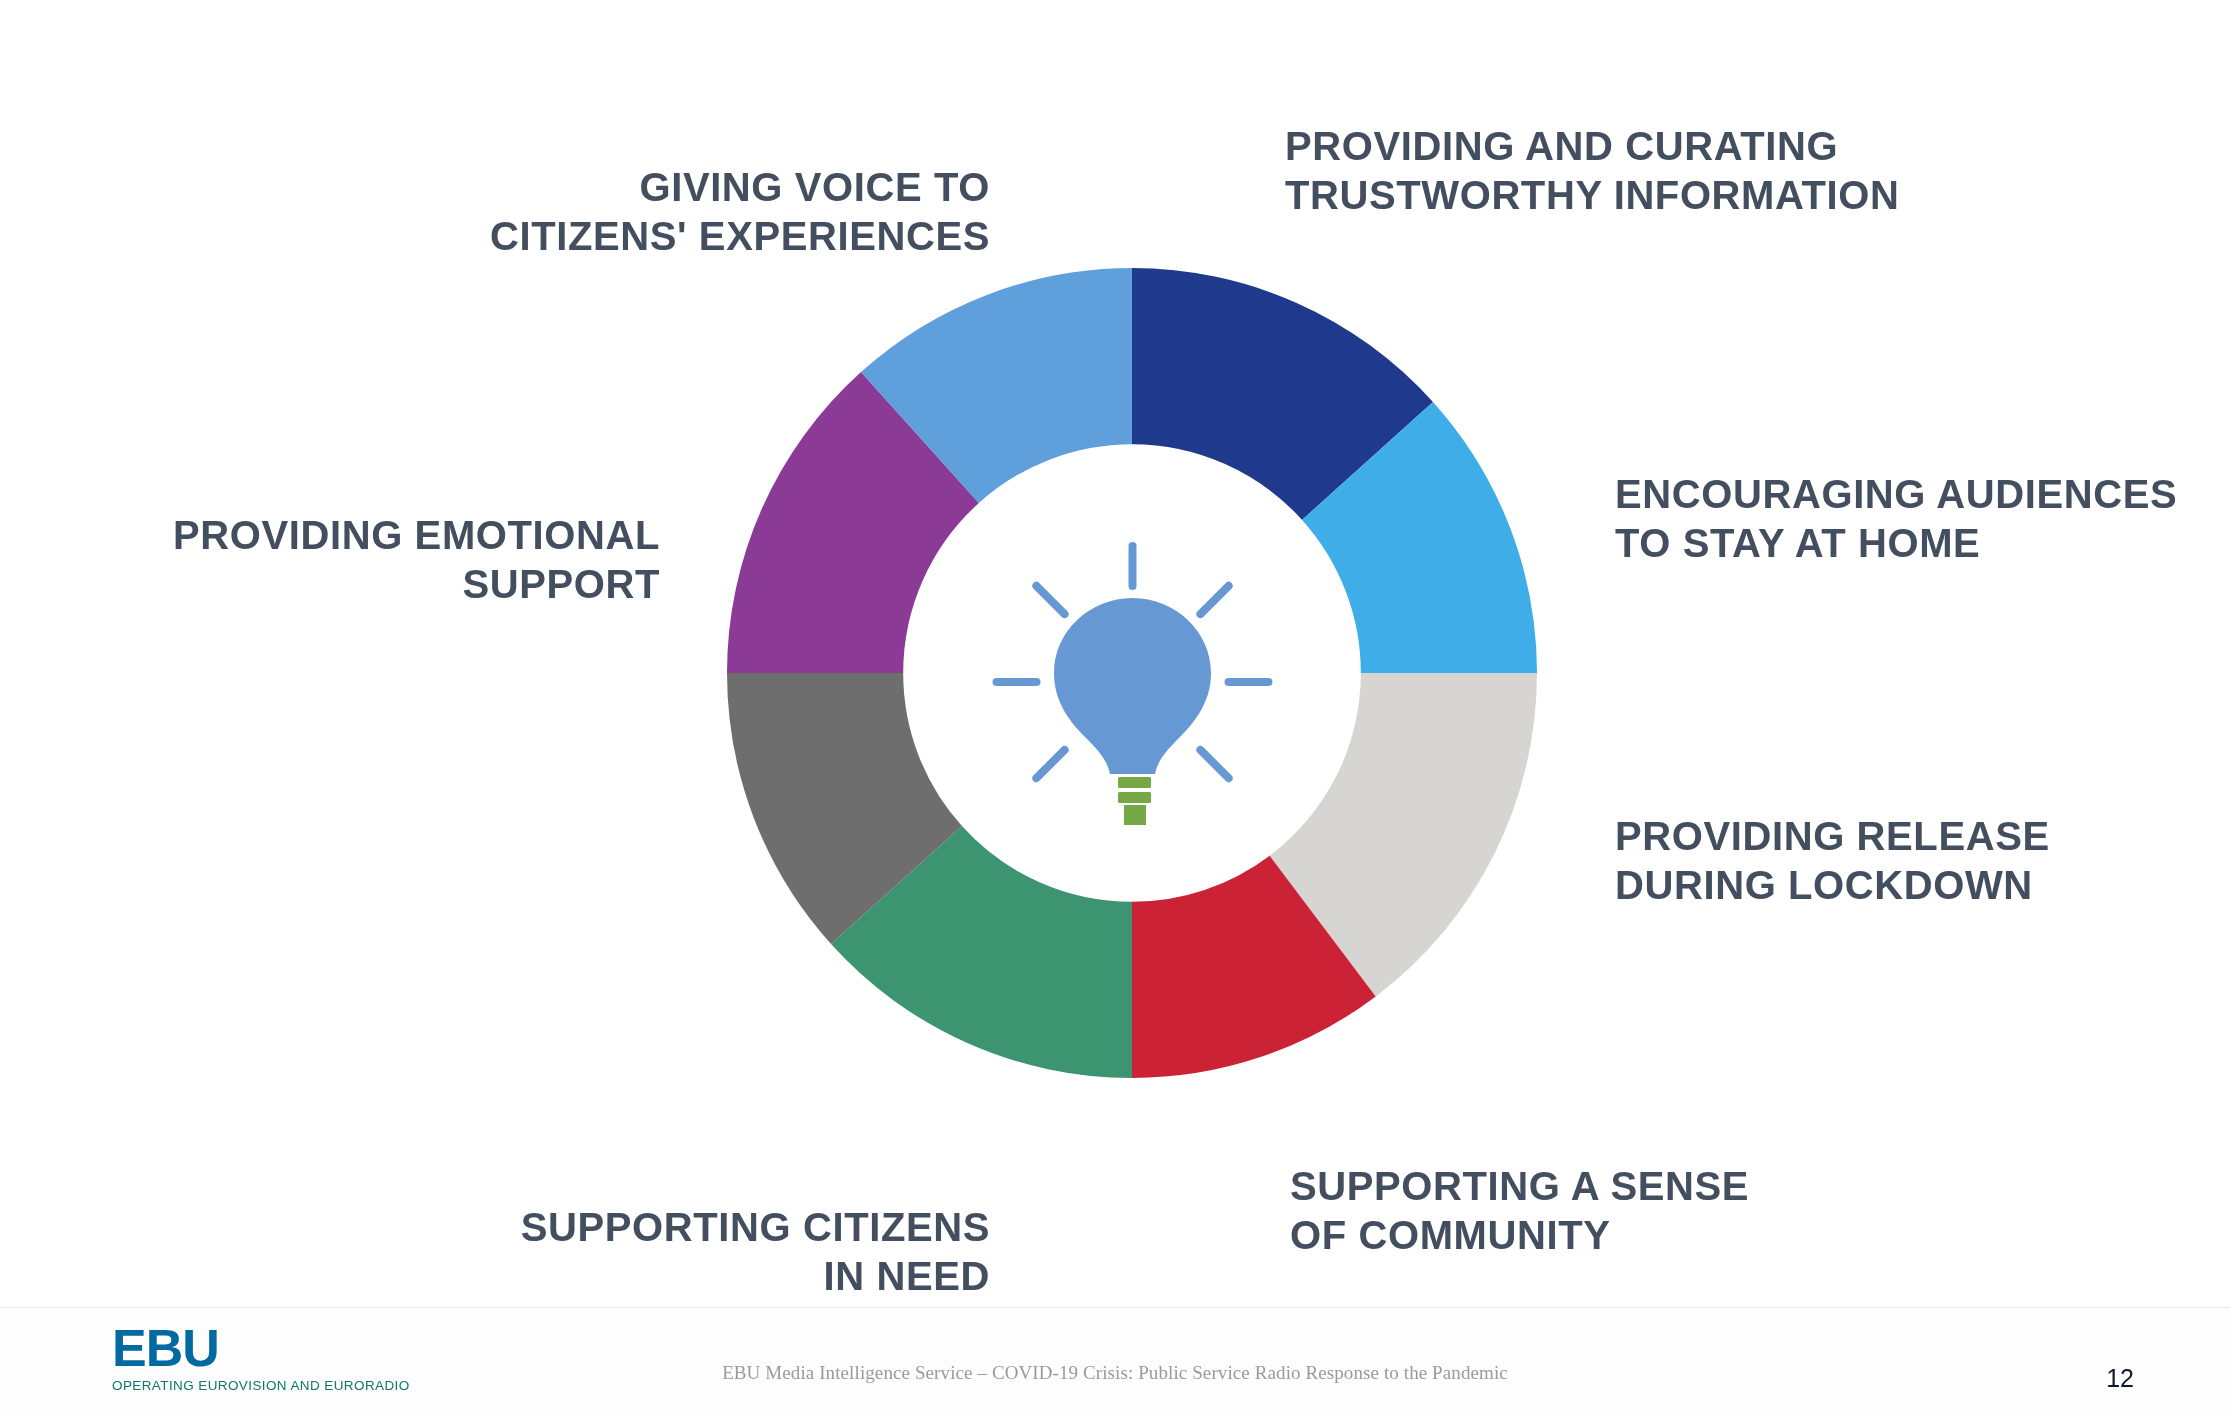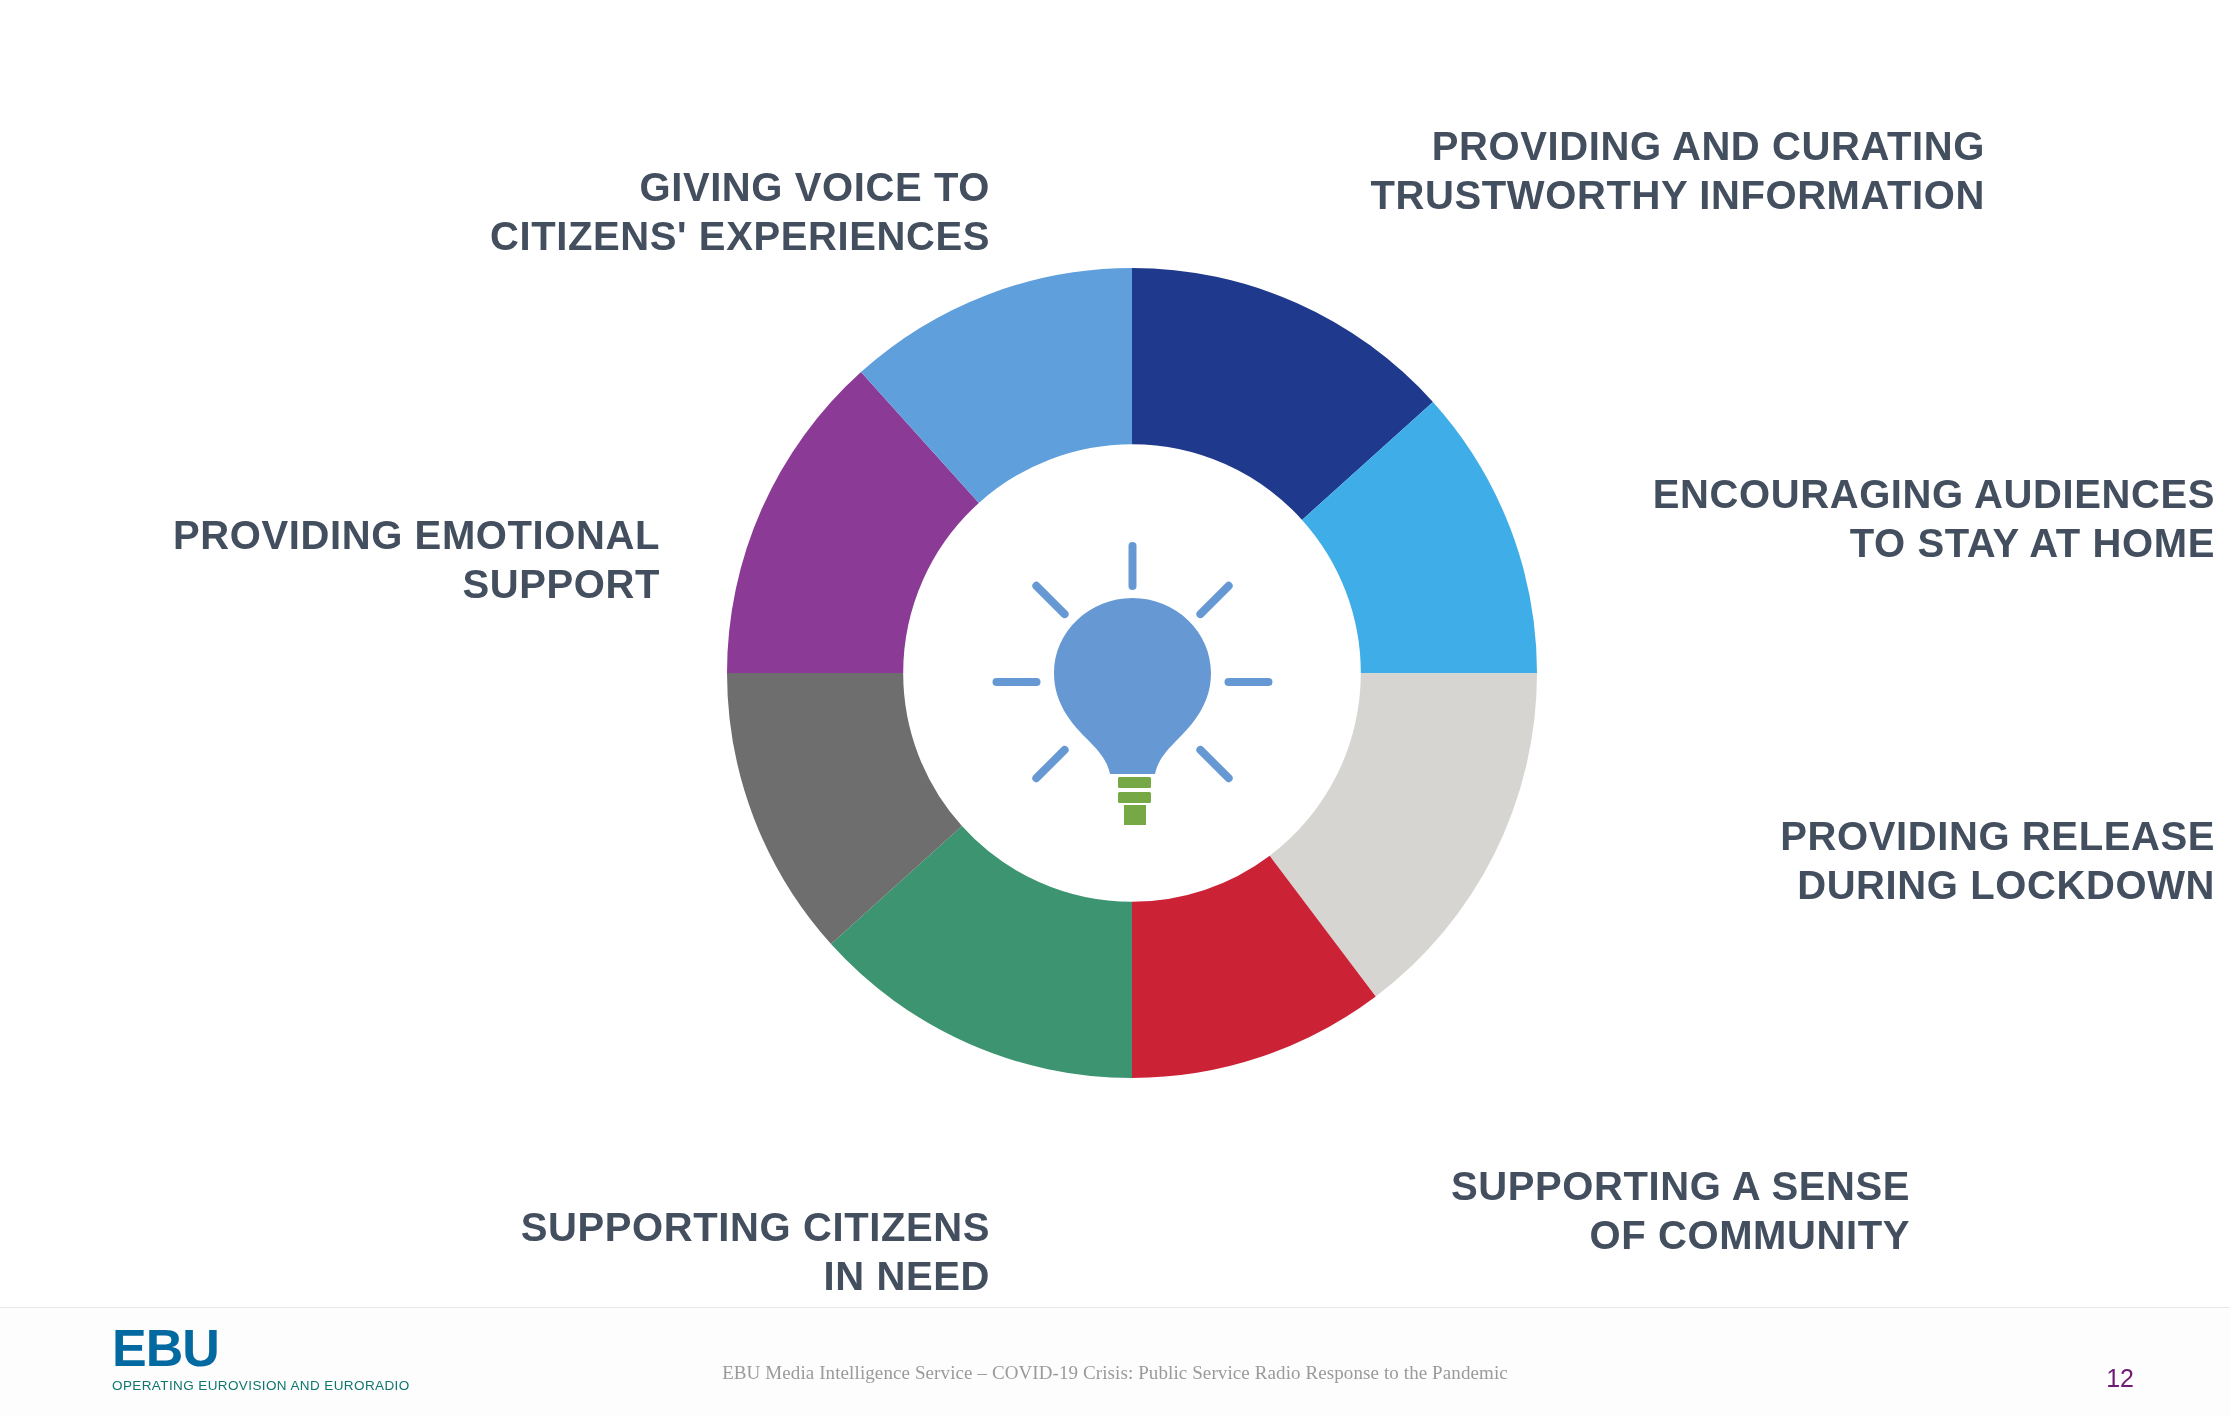--- a/index.html
+++ b/index.html
@@ -23,21 +23,21 @@
     position: absolute;
     color: #434F5F;
     font-family: "Liberation Sans", sans-serif;
     font-weight: bold;
     font-size: 40px;
     line-height: 1.22;
     letter-spacing: 0.6px;
     white-space: pre-line;
   }
   .lbl-align-right { text-align: right; margin-top: 41px; }
-  .lbl-align-left  { text-align: right;  }
+  .lbl-align-left  { text-align: left;  }
 
   .lbl-giving-voice          { left: 300px;  top: 122px;  width: 690px; }
   .lbl-trustworthy-info      { left: 1285px; top: 122px;  width: 700px; }
   .lbl-encouraging-audiences { left: 1615px; top: 470px;  width: 600px; }
   .lbl-release-lockdown      { left: 1615px; top: 812px;  width: 600px; }
   .lbl-sense-community       { left: 1290px; top: 1162px; width: 620px; }
   .lbl-citizens-need         { left: 360px;  top: 1162px; width: 630px; }
   .lbl-kids-parents          { left: 110px;  top: 812px;  width: 550px; }
   .lbl-emotional-support     { left: 110px;  top: 470px;  width: 550px; }
 
@@ -102,21 +102,21 @@
     font-size: 19px;
     color: #9A9A9A;
     letter-spacing: 0.1px;
   }
   #page-number {
     position: absolute;
     right: 96px;
     top: 1364px;
     font-family: "Liberation Sans", sans-serif;
     font-size: 25px;
-    color: #701a75;
+    color: #0f172a;
   }
 </style>
 </head>
 <body>
 
 <div id="slide">
 
   <div class="seg-label lbl-align-right lbl-giving-voice">GIVING VOICE TO
 CITIZENS' EXPERIENCES</div>
 

